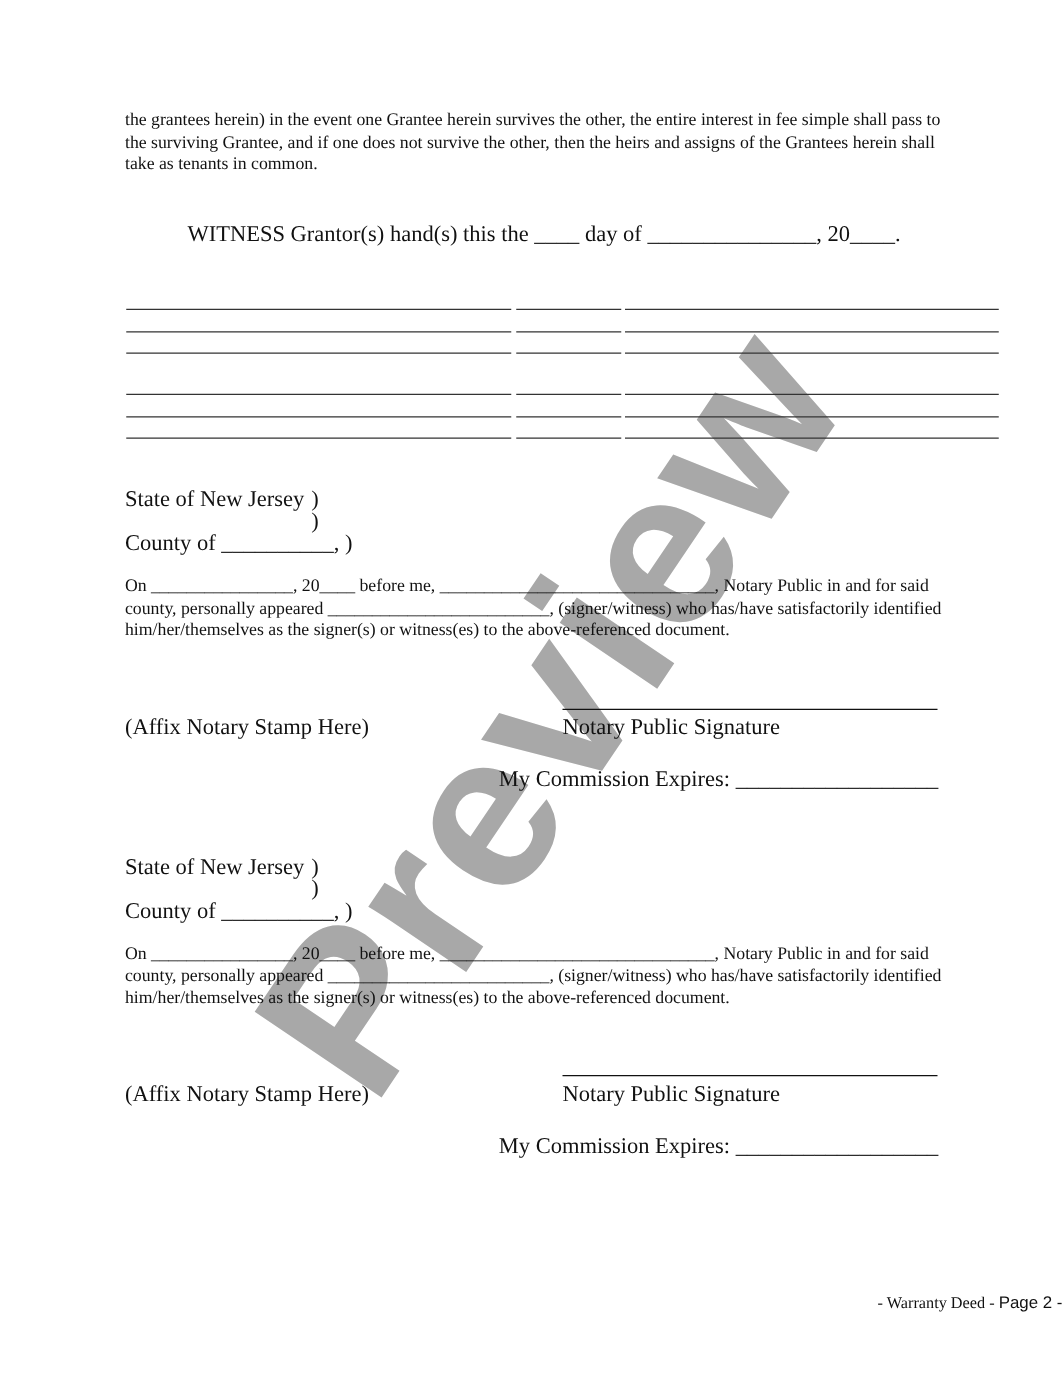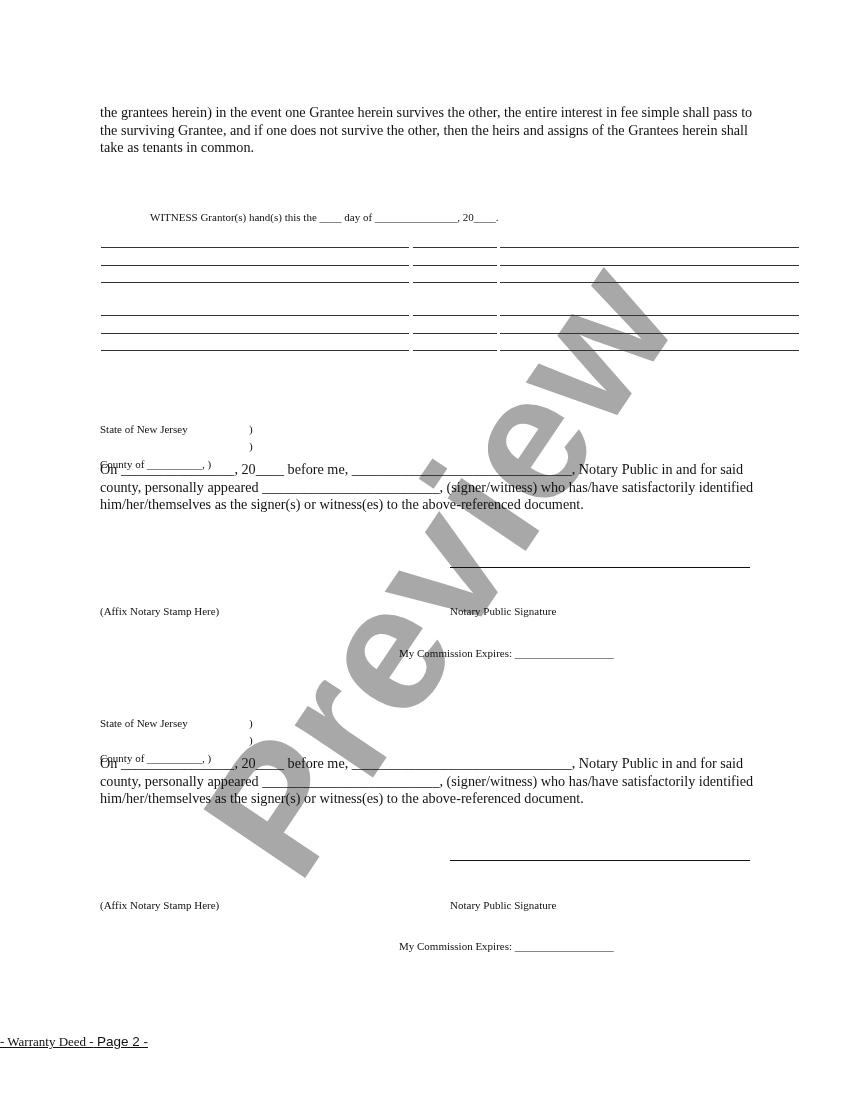--- a/index.html
+++ b/index.html
@@ -1,46 +1,46 @@
 <!DOCTYPE html>
 <html><head>
   <meta charset="utf-8">
   <style>
     html, body { margin: 0; padding: 0; background: #ffffff; }
     body { width: 850px; height: 1100px; position: relative; overflow: hidden;
            font-family: "Liberation Serif", "DejaVu Serif", serif; color: #111; }
     .page { position: absolute; left: 0; top: 0; width: 850px; height: 1100px; background: #fff; }
-    .txt { position: absolute; font-size: 11px; line-height: 17.6px; white-space: nowrap; z-index: 2; margin-top: 30px; }
+    .txt { position: absolute; font-size: 18px; line-height: 17.6px; white-space: nowrap; z-index: 2; }
     .para { position: absolute; left: 100px; width: 660px; font-size: 14.2px; line-height: 17.6px; z-index: 2; }
     .line { position: absolute; height: 0; border-top: 1px solid #333; z-index: 2; }
     .sigline { position: absolute; height: 0; border-top: 1.2px solid #111; z-index: 2; }
     .watermark { position: absolute; z-index: 1; left: 60px; top: 480px; width: 760px; text-align: center;
                  font-family: "Liberation Sans", "DejaVu Sans", sans-serif; font-weight: bold;
                  font-size: 178px; letter-spacing: 2px; color: #a8a8a8;
                  transform: rotate(-56deg); transform-origin: 50% 50%; line-height: 1; }
-    .footer { position: absolute; top: 1034px; left: 0; width: 850px; text-align: left; font-size: 13px; z-index: 2; text-decoration: underline; }
+    .footer { position: absolute; top: 1034px; left: 0; width: 850px; text-align: right; font-size: 13px; z-index: 2; }
     .footer .f1 { font-family: "Liberation Serif", serif; }
     .footer .f2 { font-family: "Liberation Sans", sans-serif; font-size: 13.5px; }
     .logo { position: absolute; left: 707px; top: 1024px; width: 118px; height: 44px; z-index: 2; }
     .logo .brand { position: absolute; left: 2px; top: 0; font-family: "Liberation Serif", serif;
                    font-size: 25px; color: #9b2335; letter-spacing: 0.5px; line-height: 28px; }
     .logo .tm { position: absolute; right: 2px; top: 2px; font-size: 6px; color: #9b2335;
                 font-family: "Liberation Sans", sans-serif; }
     .logo .url { position: absolute; left: 18px; top: 35px; font-family: "Liberation Sans", sans-serif;
                  font-size: 6px; color: #9b2335; letter-spacing: 0.6px; font-weight: bold; }
     .logo svg { position: absolute; left: 5px; top: 26px; }
   </style>
 </head>
 <body>
 
 <div class="page">
 
   <div class="watermark">Preview</div>
 
-  <div class="para" style="top:104px;">the grantees herein) in the event one Grantee herein survives the other, the entire interest in fee simple shall pass to the surviving Grantee, and if one does not survive the other, then the heirs and assigns of the Grantees herein shall take as tenants in common.</div>
+  <div class="para" style="top:88px;">the grantees herein) in the event one Grantee herein survives the other, the entire interest in fee simple shall pass to the surviving Grantee, and if one does not survive the other, then the heirs and assigns of the Grantees herein shall take as tenants in common.</div>
 
   <div class="txt" style="left:150px; top:179px;">WITNESS Grantor(s) hand(s) this the ____ day of _______________, 20____.</div>
 
   <div>
     <div class="line" style="left:101px; width:308px; top:247px;"></div>
     <div class="line" style="left:413px; width:84px; top:247px;"></div>
     <div class="line" style="left:500px; width:299px; top:247px;"></div>
 
     <div class="line" style="left:101px; width:308px; top:265px;"></div>
     <div class="line" style="left:413px; width:84px; top:265px;"></div>

